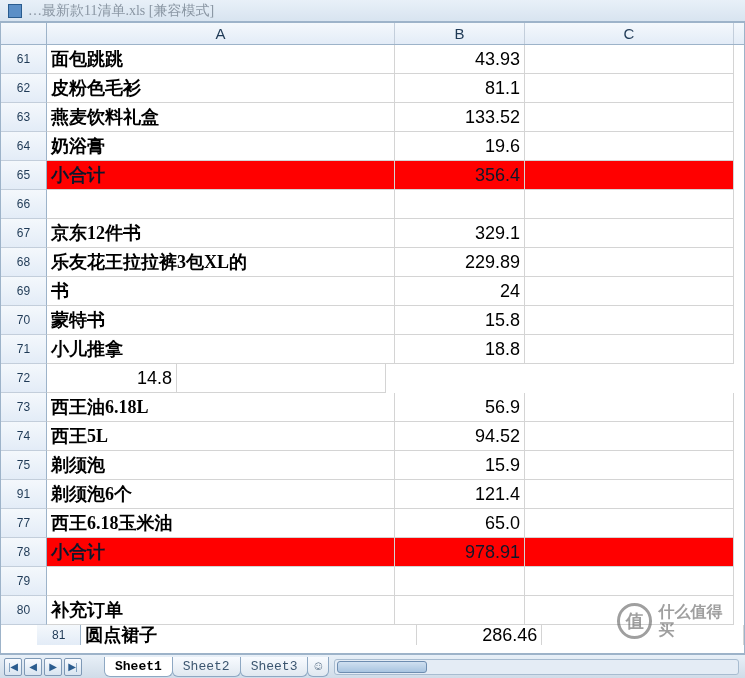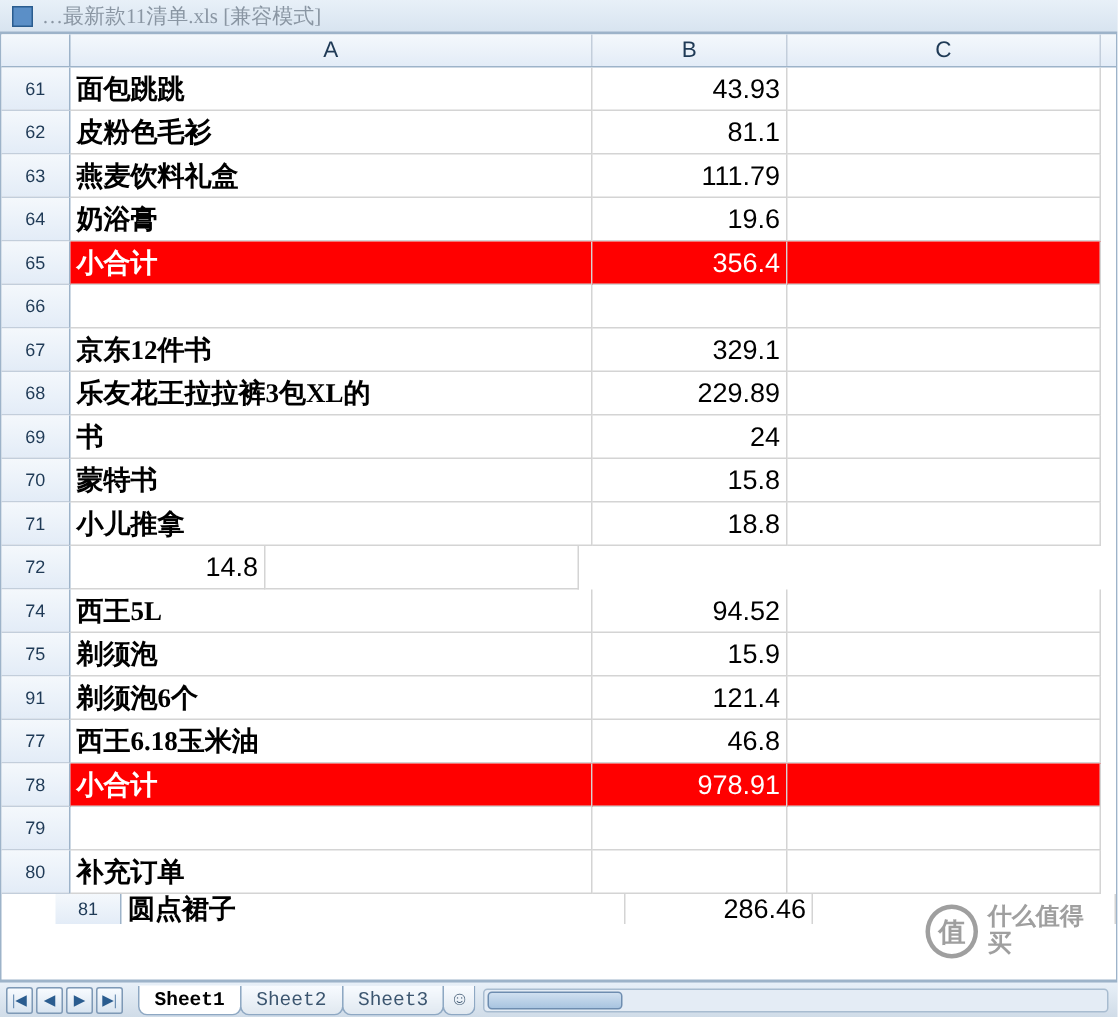--- a/index.html
+++ b/index.html
@@ -83,21 +83,21 @@
     display: flex;
     align-items: center;
     padding: 0 4px;
     font-size: 18px;
     color: #000;
     white-space: nowrap;
   }
   .cell.A { width: 348px; justify-content: flex-start; font-weight: bold; }
   .cell.B { width: 130px; justify-content: flex-end; font-family: Liberation Sans, sans-serif; }
   .cell.C { width: 209px; }
-  .row.hl .cell { background: #ff0000; color: #ffffff; }
+  .row.hl .cell { background: #ff0000; color: #0f172a; }
   .row.last { height: 20px; margin-left: 36px; }
   .row.last .cell, .row.last .row-h { border-bottom: none; }
   .sheetbar {
     position: absolute;
     left: 0; right: 0; bottom: 0;
     height: 24px;
     background: linear-gradient(#e8f0f8, #d0dce8);
     display: flex;
     align-items: center;
     border-top: 1px solid #9db3c9;
@@ -107,21 +107,21 @@
   .nav-btn {
     width: 18px; height: 18px;
     background: linear-gradient(#f8fbff,#d8e4f0);
     border: 1px solid #7e99b6;
     border-radius: 2px;
     display: flex; align-items: center; justify-content: center;
     color: #2a5c8f;
     font-size: 10px;
     cursor: pointer;
   }
-  .tabs { display: flex; margin-left: 6px; }
+  .tabs { display: flex; margin-left: 18px; }
   .tab {
     padding: 2px 10px 2px 10px;
     background: linear-gradient(#f8fbff,#e0e8f0);
     border: 1px solid #8ea8c3;
     border-top: none;
     border-bottom-left-radius: 6px;
     border-bottom-right-radius: 6px;
     margin-right: -1px;
     color: #3b556f;
     font-family: "Courier New", monospace;
@@ -196,21 +196,21 @@
       </div>
       <div class="row">
         <div class="row-h">62</div>
         <div class="cell A">皮粉色毛衫</div>
         <div class="cell B">81.1</div>
         <div class="cell C"></div>
       </div>
       <div class="row">
         <div class="row-h">63</div>
         <div class="cell A">燕麦饮料礼盒</div>
-        <div class="cell B">111.79</div>
+        <div class="cell B">133.52</div>
         <div class="cell C"></div>
       </div>
       <div class="row">
         <div class="row-h">64</div>
         <div class="cell A">奶浴膏</div>
         <div class="cell B">19.6</div>
         <div class="cell C"></div>
       </div>
       <div class="row hl">
         <div class="row-h">65</div>
@@ -253,41 +253,47 @@
         <div class="cell A">小儿推拿</div>
         <div class="cell B">18.8</div>
         <div class="cell C"></div>
       </div>
       <div class="row">
         <div class="row-h">72</div>
         <div class="cell B">14.8</div>
         <div class="cell C"></div>
       </div>
       <div class="row">
+        <div class="row-h">73</div>
+        <div class="cell A">西王油6.18L</div>
+        <div class="cell B">56.9</div>
+        <div class="cell C"></div>
+      </div>
+      <div class="row">
         <div class="row-h">74</div>
         <div class="cell A">西王5L</div>
         <div class="cell B">94.52</div>
         <div class="cell C"></div>
       </div>
       <div class="row">
         <div class="row-h">75</div>
         <div class="cell A">剃须泡</div>
         <div class="cell B">15.9</div>
         <div class="cell C"></div>
       </div>
       <div class="row">
         <div class="row-h">91</div>
         <div class="cell A">剃须泡6个</div>
         <div class="cell B">121.4</div>
         <div class="cell C"></div>
       </div>
       <div class="row">
         <div class="row-h">77</div>
         <div class="cell A">西王6.18玉米油</div>
-        <div class="cell B">46.8</div>
+        <div class="cell B">65.0</div>
         <div class="cell C"></div>
       </div>
       <div class="row hl">
         <div class="row-h">78</div>
         <div class="cell A">小合计</div>
         <div class="cell B">978.91</div>
         <div class="cell C"></div>
       </div>
       <div class="row">
         <div class="row-h">79</div>

